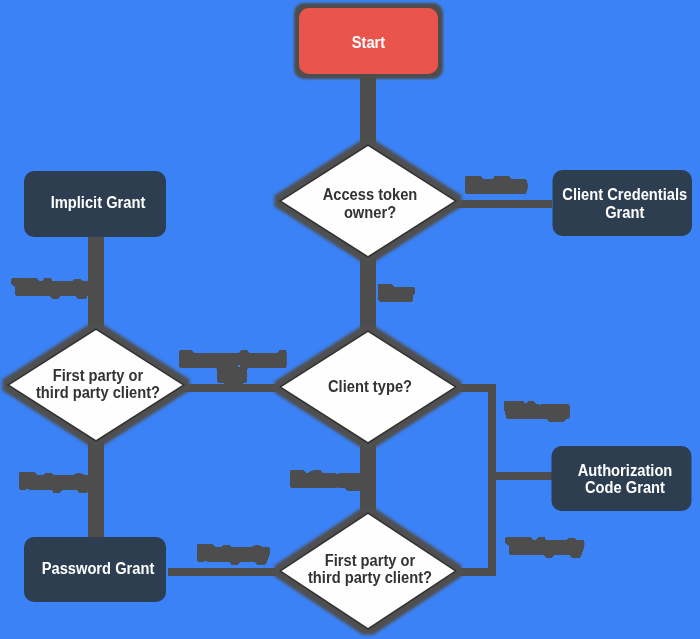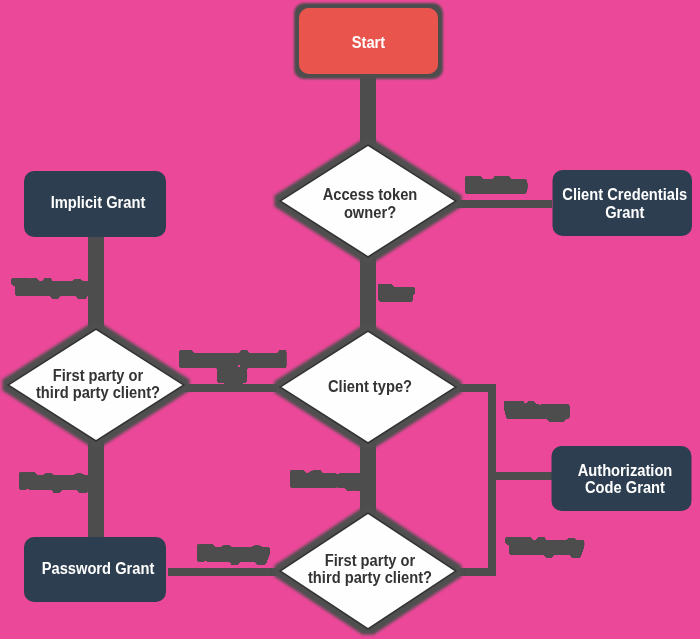--- a/index.html
+++ b/index.html
@@ -1,19 +1,19 @@
 <!DOCTYPE html>
 <html><head>
 <meta charset="utf-8">
 <title>OAuth 2.0 grant type decision flowchart</title>
 <style>
   html,body{margin:0;padding:0;background:#000;}
   body{width:700px;height:639px;overflow:hidden;
        font-family:"Liberation Sans", sans-serif;}
-  #canvas{position:relative;width:700px;height:639px;background:#ec4899;}
+  #canvas{position:relative;width:700px;height:639px;background:#3b82f6;}
   svg.layer{position:absolute;left:0;top:0;width:700px;height:639px;}
   .nodetext{position:absolute;text-align:center;font-weight:bold;
             font-size:16px;line-height:17.1px;letter-spacing:0;
             transform:scaleX(0.918);white-space:pre;pointer-events:none;}
   .edgelabel{position:absolute;font-size:17.2px;line-height:17px;
              transform:scaleX(0.89);white-space:pre;text-align:center;
              color:#4d4d4d;filter:url(#label-goo);}
 </style>
 </head>
 <body>

